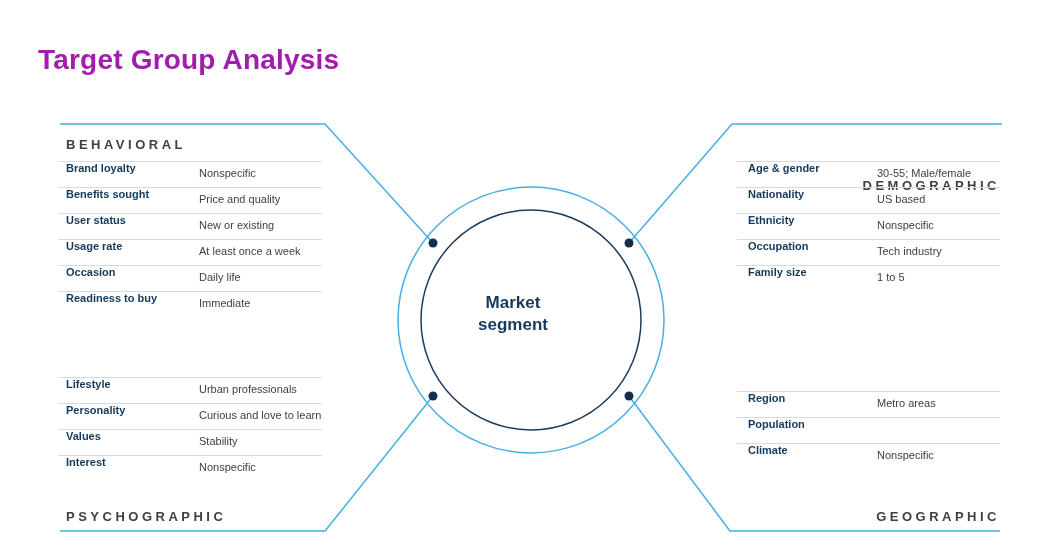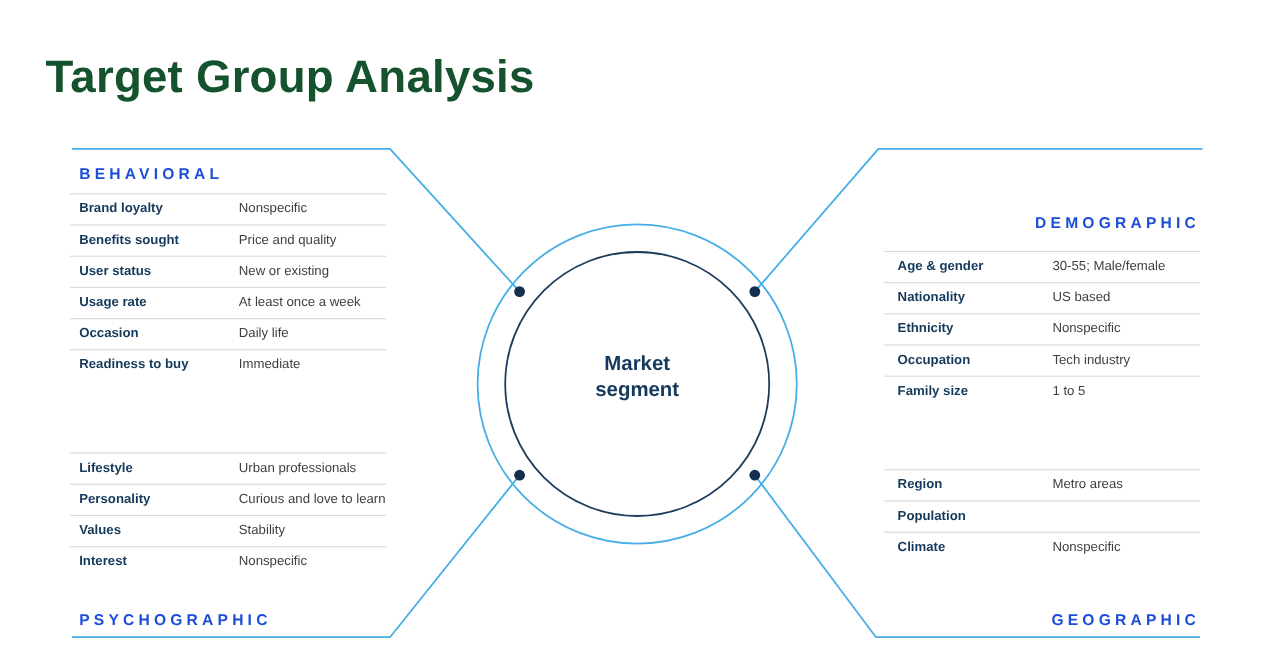--- a/index.html
+++ b/index.html
@@ -3,52 +3,52 @@
 <meta charset="utf-8">
 <style>
   html,body { margin:0; padding:0; background:#ffffff; }
   .slide {
     position:relative; width:1062px; height:549px; background:#ffffff;
     font-family:"Liberation Sans", sans-serif; overflow:hidden;
   }
   .layer-svg { position:absolute; left:0; top:0; width:1062px; height:549px; }
   .page-title {
     position:absolute; left:38px; top:44px;
-    font-size:38px; font-weight:700; color:#14532d; letter-spacing:0.2px;
+    font-size:28px; font-weight:700; color:#a21caf; letter-spacing:0.2px;
   }
   .qheader {
     position:absolute; font-size:13px; font-weight:700; letter-spacing:3.5px;
-    color:#1d4ed8; white-space:nowrap;
+    color:#404040; white-space:nowrap;
   }
   #hdr-behavioral   { left:66px;  top:137px; }
   #hdr-demographic  { right:62px; top:137px;margin-top:41px; }
   #hdr-psychographic{ left:66px;  top:509px; }
   #hdr-geographic   { right:62px; top:509px; }
 
   .qtable { position:absolute; }
   #tbl-behavioral   { left:58px;  top:161px; width:264px; }
-  #tbl-demographic  { left:737px; top:161px; width:263px;margin-top:48px; }
+  #tbl-demographic  { left:737px; top:161px; width:263px; }
   #tbl-psychographic{ left:58px;  top:377px; width:264px; }
   #tbl-geographic   { left:737px; top:391px; width:263px; }
 
   .trow {
-    display:flex; align-items:center; min-height:26px;
+    display:flex; min-height:26px;
     border-top:1px solid #DBDBDB; box-sizing:border-box;
   }
   #tbl-behavioral .trow, #tbl-psychographic .trow { padding-left:8px; }
   #tbl-demographic .trow, #tbl-geographic .trow { padding-left:11px; }
   .tlabel {
     flex-shrink:0; font-size:11px; font-weight:700; color:#15395B; line-height:1.25;
   }
   #tbl-behavioral .tlabel, #tbl-psychographic .tlabel { width:133px; }
   #tbl-demographic .tlabel, #tbl-geographic .tlabel { width:129px; }
   .tvalue { flex:1; font-size:11px; color:#3F3F3F; line-height:1.35; padding:4px 0; }
 
   .center-label {
-    position:absolute; left:481px; top:292px; width:100px;
+    position:absolute; left:463px; top:292px; width:100px;
     text-align:center; font-size:17px; font-weight:700; color:#15395B;
     line-height:1.3;
   }
 </style>
 </head>
 <body>
 
 <div class="slide">
 
   <svg class="layer-svg" viewBox="0 0 1062 549">

